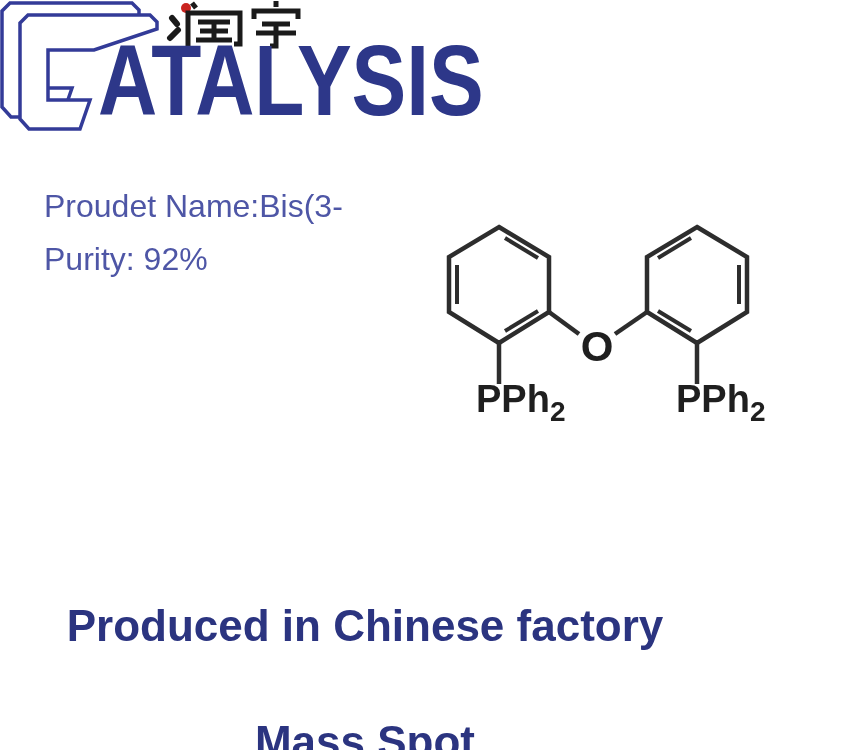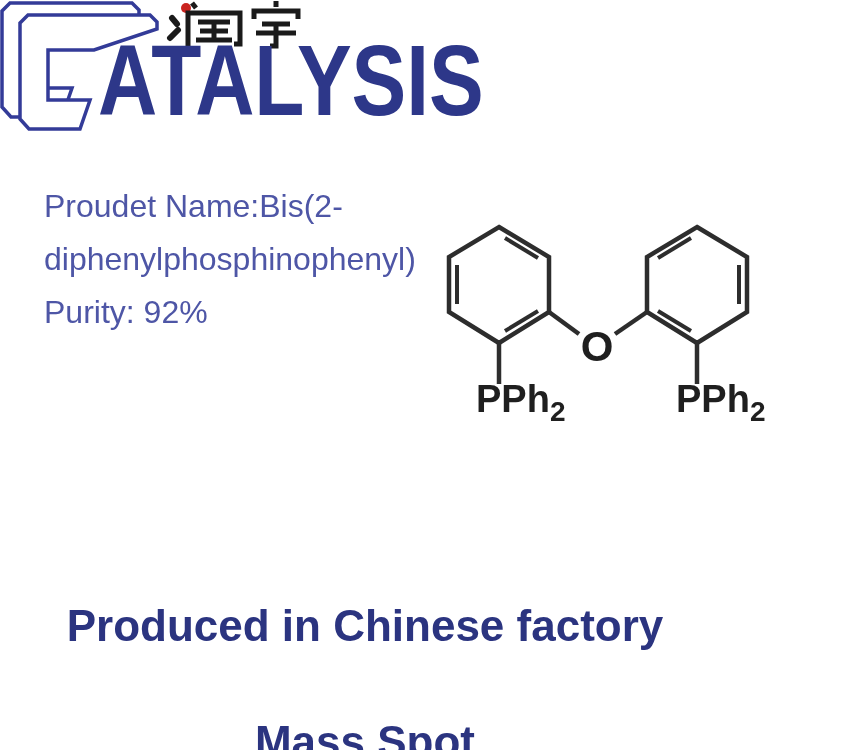--- a/index.html
+++ b/index.html
@@ -56,22 +56,21 @@
       <line x1="110" y1="1" x2="110" y2="7"></line>
       <path d="M 88,19 L 88,11 L 132,11 L 132,19"></path>
       <path d="M 96,24 L 124,24 M 90,33 L 130,33 M 110,24 L 110,46 L 104,46"></path>
     </g>
   </g>
 </svg>
 
 <div class="brand-text">ATALYSIS</div>
 
 <div class="product-info">
-  <div class="line">Proudet Name:Bis(2-</div>
-  <div class="line">diphenylphosphinophenyl)</div>
+  <div class="line">Proudet Name:Bis(3-</div>
   <div class="line">Purity: 92%</div>
 </div>
 
 <svg class="structure-svg" width="420" height="255" viewBox="0 0 420 255" aria-hidden="true">
   <g stroke="#2d2d2d" stroke-width="4.5" fill="none" stroke-linejoin="miter">
     <polygon points="74,37 124,67 124,122 74,153 24,122 24,67"></polygon>
     <polygon points="272,37 322,67 322,122 272,153 222,122 222,67"></polygon>
     <g stroke-width="4">
       <line x1="32" y1="75" x2="32" y2="114"></line>
       <line x1="80" y1="48" x2="113" y2="68"></line>

